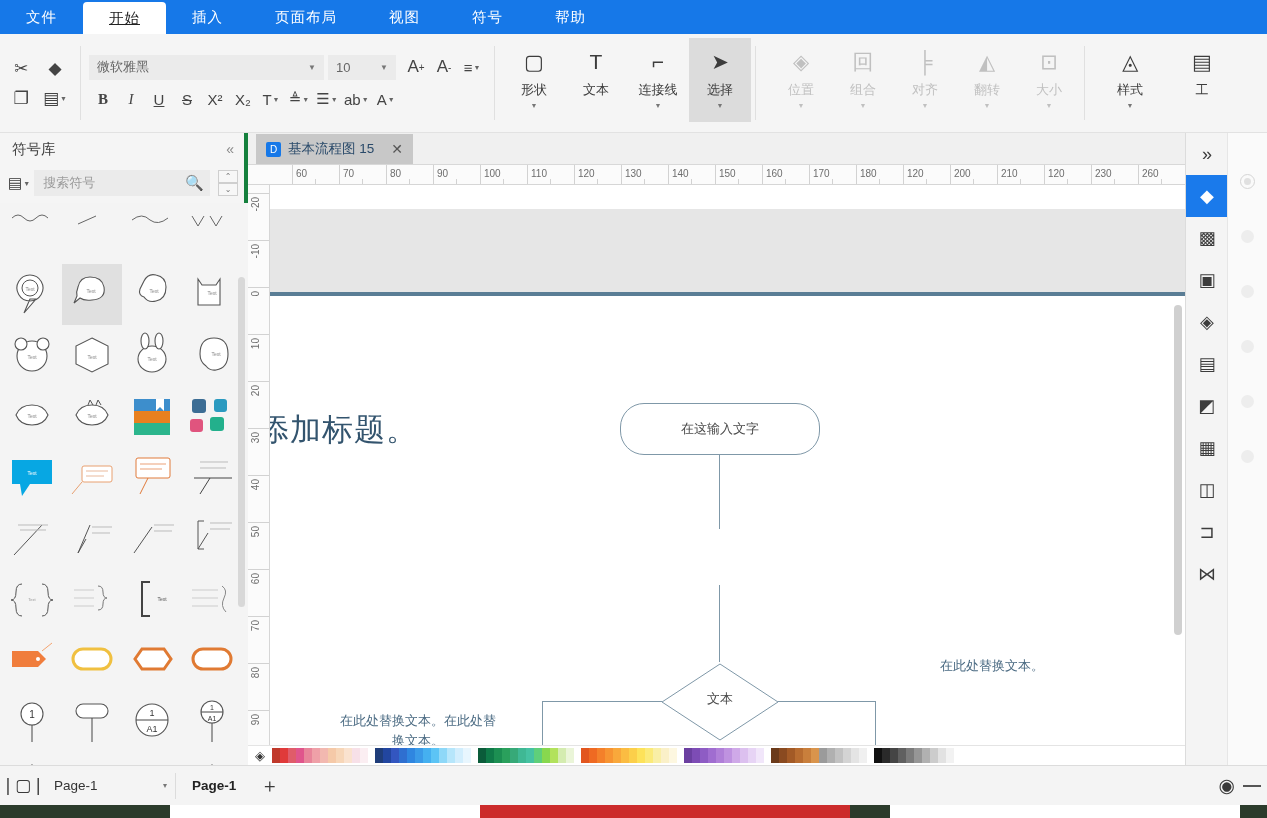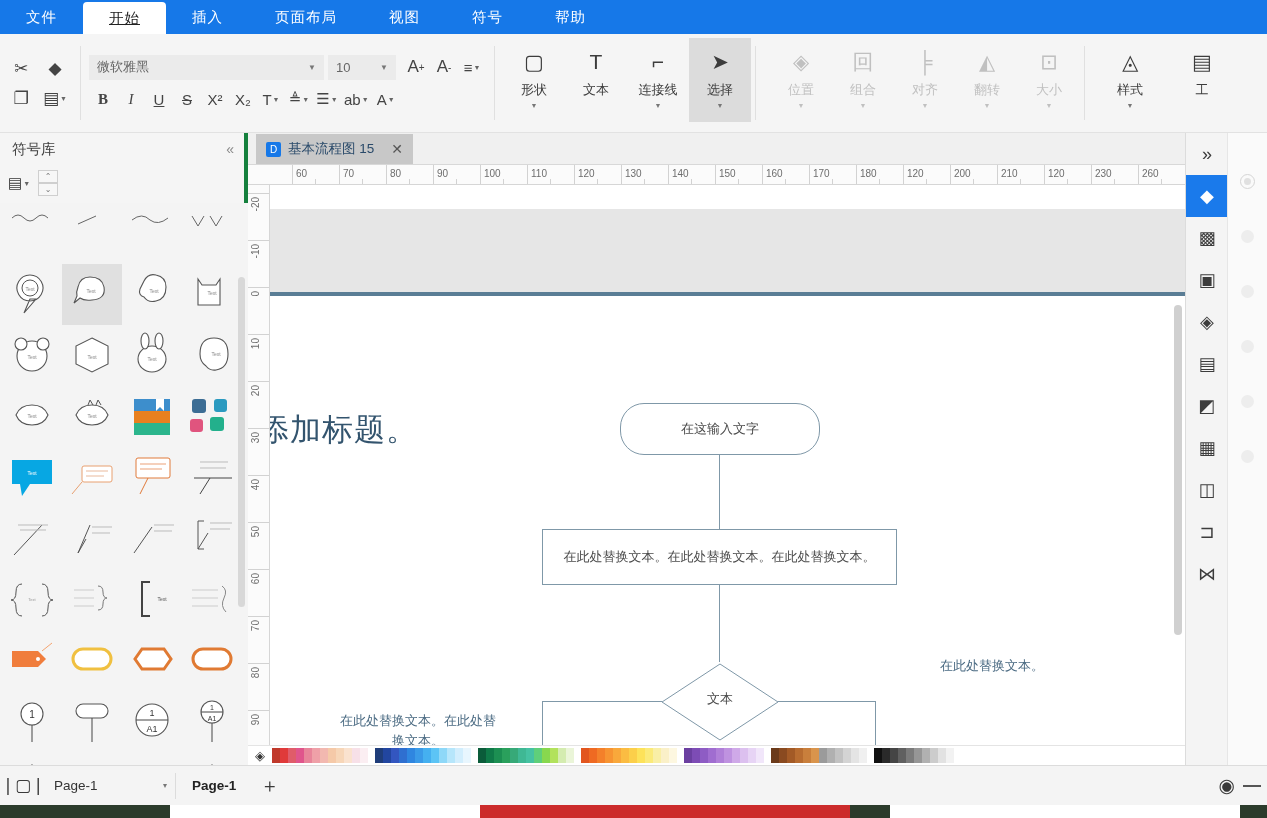--- a/index.html
+++ b/index.html
@@ -404,20 +404,24 @@
       </div>
   </div>
 
   <div class="leftpanel">
     <div class="lp-header">
       <span>符号库</span>
       <span class="lp-collapse">«</span>
     </div>
     <div class="lp-search">
       <span class="lib-btn">▤<span class="caret">▼</span></span>
+      <span class="search-box">
+        <span class="ph">搜索符号</span>
+        <span style="font-size:15px;color:#3a3a3a">🔍</span>
+      </span>
       <span class="spin">
         <div>⌃</div>
         <div>⌄</div>
       </span>
     </div>
     <div class="lp-body">
       <div class="sym-grid" id="symgrid">
           <div class="sym-cell">
             <svg width="48" height="48" viewBox="0 0 48 48">
               <path d="M4 8 q6 -6 12 0 q6 6 12 0 q6 -6 12 0" fill="none" stroke="#666"></path>
@@ -789,23 +793,20 @@
   <div class="canvas-wrap">
     <div class="page-hdrbar"></div>
     <div class="page">
       <div class="page-title">添加标题。</div>
 
       <div class="shape sh-terminator" style="left:350px;top:107px;width:200px;height:52px;">
         <span>在这输入文字</span>
       </div>
       <div class="conn" style="left:449px;top:159px;width:1px;height:74px;"></div>
 
-      <div class="shape sh-process" style="left:272px;top:233px;width:355px;height:56px;">
-        <span>在此处替换文本。在此处替换文本。在此处替换文本。</span>
-      </div>
       <div class="conn" style="left:449px;top:289px;width:1px;height:77px;"></div>
 
       <svg width="120" height="80" style="position:absolute;left:390px;top:366px">
         <polygon points="60,2 118,40 60,78 2,40" fill="#ffffff" stroke="#7f98a8" stroke-width="1"></polygon>
       </svg>
       <div class="shape" style="left:390px;top:394px;width:120px;text-align:center;">文本</div>
 
       <div class="conn" style="left:272px;top:405px;width:120px;height:1px;"></div>
       <div class="conn" style="left:272px;top:405px;width:1px;height:60px;"></div>
       <div class="conn" style="left:508px;top:405px;width:98px;height:1px;"></div>

